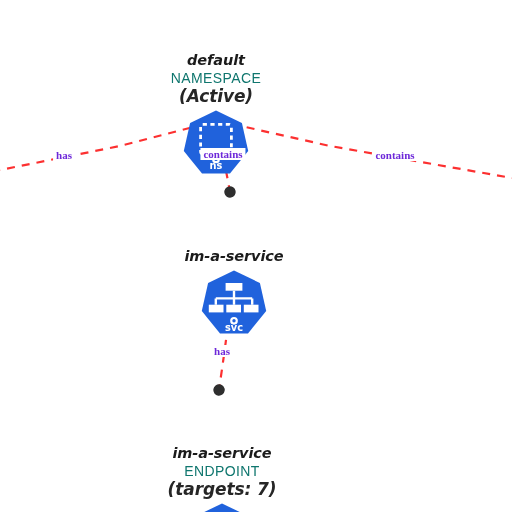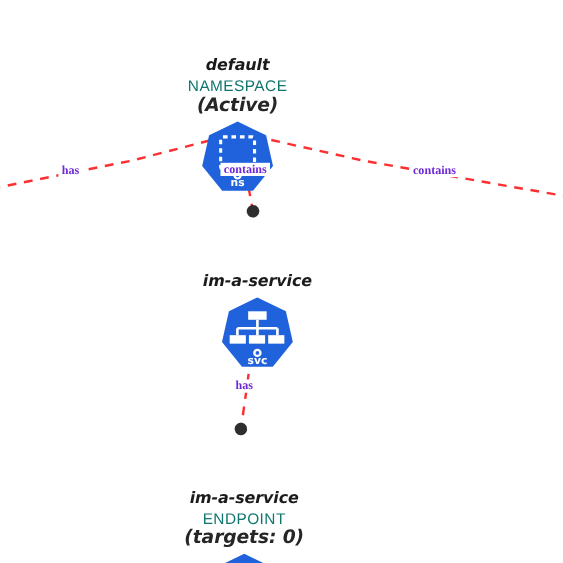--- a/index.html
+++ b/index.html
@@ -127,21 +127,21 @@
       <rect x="64" y="51" width="21" height="11" fill="#ffffff"></rect>
       <circle cx="50" cy="74" r="5.5" fill="#ffffff"></circle>
       <circle cx="50" cy="74" r="2.4" fill="#2062dc"></circle>
       <text x="50" y="88" text-anchor="middle" fill="#ffffff" font-family="DejaVu Sans, sans-serif" font-size="14" font-weight="bold">svc</text>
     </svg>
   </div>
 
   <div class="node" style="left:222px; top:397px;">
     <div class="node-title">im-a-service</div>
     <div class="node-kind">ENDPOINT</div>
-    <div class="node-sub">(targets: 0)</div>
+    <div class="node-sub">(targets: 7)</div>
     <svg class="node-icon" viewBox="0 0 100 100">
       <polygon points="50,2 87,20 96,60 70,92 30,92 4,60 13,20" fill="#2062dc"></polygon>
       <rect x="35" y="17" width="30" height="12" fill="#ffffff"></rect>
       <path d="M 50,29 L 50,46 M 44,40 L 50,47 L 56,40" stroke="#ffffff" stroke-width="3.6" fill="none"></path>
       <path d="M 42,31 L 26,44 M 30,36 L 25,45 L 34,44" stroke="#ffffff" stroke-width="3.4" fill="none"></path>
       <path d="M 58,31 L 74,44 M 70,36 L 75,45 L 66,44" stroke="#ffffff" stroke-width="3.4" fill="none"></path>
       <rect x="14" y="48" width="21" height="12" fill="#ffffff"></rect>
       <rect x="39" y="48" width="21" height="12" fill="#ffffff"></rect>
       <rect x="64" y="48" width="21" height="12" fill="#ffffff"></rect>
       <circle cx="50" cy="73" r="5.8" fill="#ffffff"></circle>

